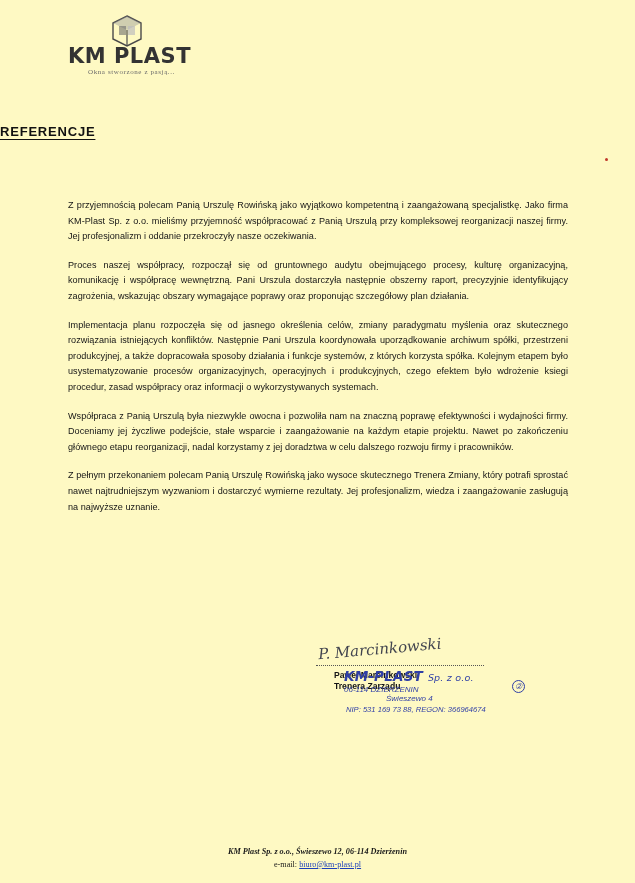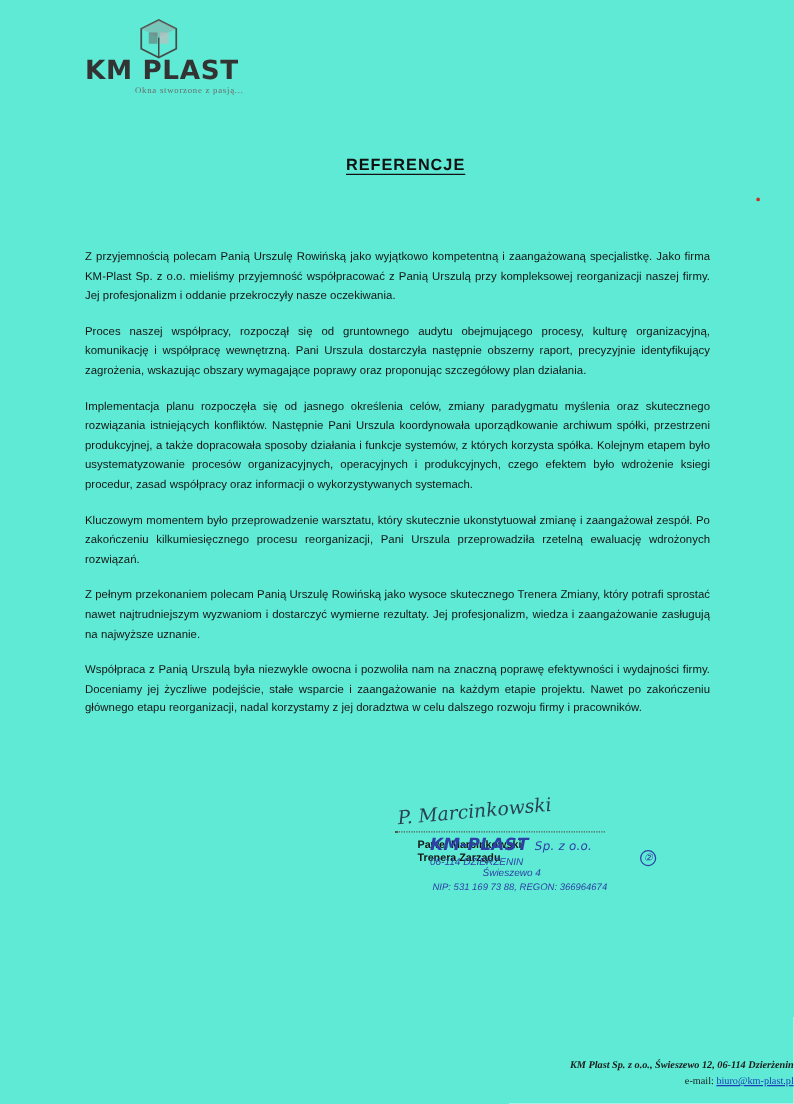--- a/index.html
+++ b/index.html
@@ -12,21 +12,21 @@
     width: 635px;
     height: 883px;
     position: relative;
     font-family: "Liberation Sans", sans-serif;
     color: #1a1a1a;
     overflow: hidden;
   }
   .page {
     position: absolute;
     inset: 0;
-    background: #5eead4;
+    background: #fef9c3;
   }
 
   
   .logo-block {
     position: absolute;
     left: 68px;
     top: 14px;
     width: 200px;
   }
   .logo-mark {
@@ -43,44 +43,43 @@
     top: 30px;
     font-family: "DejaVu Sans", sans-serif;
     font-weight: bold;
     font-size: 21px;
     letter-spacing: 0.5px;
     color: #333333;
     white-space: nowrap;
   }
   .logo-tagline {
     position: absolute;
-    left: 40px;
+    left: 20px;
     top: 54px;
     font-family: "Liberation Serif", serif;
     font-size: 7px;
     letter-spacing: 0.6px;
     color: #6b6b6b;
     white-space: nowrap;
   }
 
   
   .doc-title {
     position: absolute;
     left: 0;
     right: 0;
     top: 124px;
-    text-align: center;
+    text-align: left;
     font-family: "Liberation Sans", sans-serif;
     font-weight: bold;
     font-size: 13px;
     letter-spacing: 0.8px;
     color: #111111;
     text-decoration: underline;
     text-underline-offset: 3px;
-    padding-left: 14px;
   }
 
   
   .margin-dot {
     position: absolute;
     right: 27px;
     top: 158px;
     width: 3px;
     height: 3px;
     background: #c0392b;
@@ -201,21 +200,21 @@
     line-height: 11px;
     text-align: center;
   }
 
   
   .footer {
     position: absolute;
     left: 0;
     right: 0;
     bottom: 14px;
-    text-align: right;
+    text-align: center;
     font-family: "Liberation Serif", serif;
     color: #1a1a1a;
   }
   .footer .f1 {
     font-size: 8.2px;
     font-style: italic;
     font-weight: bold;
     margin-bottom: 4px;
   }
   .footer .f2 {
@@ -250,23 +249,22 @@
   </div>
 
   <div class="doc-title">REFERENCJE</div>
 
   <div class="margin-dot"></div>
 
   <div class="body-copy">
     <p class="para">Z przyjemnością polecam Panią Urszulę Rowińską jako wyjątkowo kompetentną i zaangażowaną specjalistkę. Jako firma KM-Plast Sp. z o.o. mieliśmy przyjemność współpracować z Panią Urszulą przy kompleksowej reorganizacji naszej firmy. Jej profesjonalizm i oddanie przekroczyły nasze oczekiwania.</p>
     <p class="para">Proces naszej współpracy, rozpoczął się od gruntownego audytu obejmującego procesy, kulturę organizacyjną, komunikację i współpracę wewnętrzną. Pani Urszula dostarczyła następnie obszerny raport, precyzyjnie identyfikujący zagrożenia, wskazując obszary wymagające poprawy oraz proponując szczegółowy plan działania.</p>
     <p class="para">Implementacja planu rozpoczęła się od jasnego określenia celów, zmiany paradygmatu myślenia oraz skutecznego rozwiązania istniejących konfliktów. Następnie Pani Urszula koordynowała uporządkowanie archiwum spółki, przestrzeni produkcyjnej, a także dopracowała sposoby działania i funkcje systemów, z których korzysta spółka. Kolejnym etapem było usystematyzowanie procesów organizacyjnych, operacyjnych i produkcyjnych, czego efektem było wdrożenie ksiegi procedur, zasad współpracy oraz informacji o wykorzystywanych systemach.</p>
-    <p class="para">Kluczowym momentem było przeprowadzenie warsztatu, który skutecznie ukonstytuował zmianę i zaangażował zespół. Po zakończeniu kilkumiesięcznego procesu reorganizacji, Pani Urszula przeprowadziła rzetelną ewaluację wdrożonych rozwiązań.</p>
+    <p class="para">Współpraca z Panią Urszulą była niezwykle owocna i pozwoliła nam na znaczną poprawę efektywności i wydajności firmy. Doceniamy jej życzliwe podejście, stałe wsparcie i zaangażowanie na każdym etapie projektu. Nawet po zakończeniu głównego etapu reorganizacji, nadal korzystamy z jej doradztwa w celu dalszego rozwoju firmy i pracowników.</p>
     <p class="para">Z pełnym przekonaniem polecam Panią Urszulę Rowińską jako wysoce skutecznego Trenera Zmiany, który potrafi sprostać nawet najtrudniejszym wyzwaniom i dostarczyć wymierne rezultaty. Jej profesjonalizm, wiedza i zaangażowanie zasługują na najwyższe uznanie.</p>
-    <p class="para">Współpraca z Panią Urszulą była niezwykle owocna i pozwoliła nam na znaczną poprawę efektywności i wydajności firmy. Doceniamy jej życzliwe podejście, stałe wsparcie i zaangażowanie na każdym etapie projektu. Nawet po zakończeniu głównego etapu reorganizacji, nadal korzystamy z jej doradztwa w celu dalszego rozwoju firmy i pracowników.</p>
   </div>
 
   <div class="sig-area">
     <div class="sig-script">P. Marcinkowski</div>
     <div class="sig-line"></div>
     <div class="sig-name">Paweł Marcinkowski</div>
     <div class="sig-role">Trenera Zarządu</div>
 
     <div class="stamp">
       <div class="s1">

